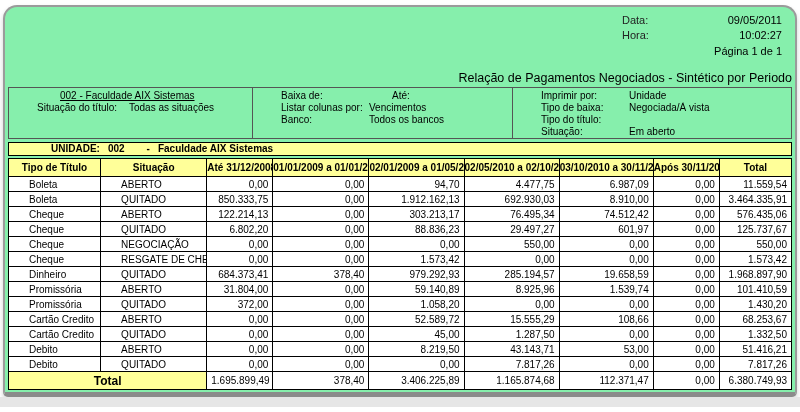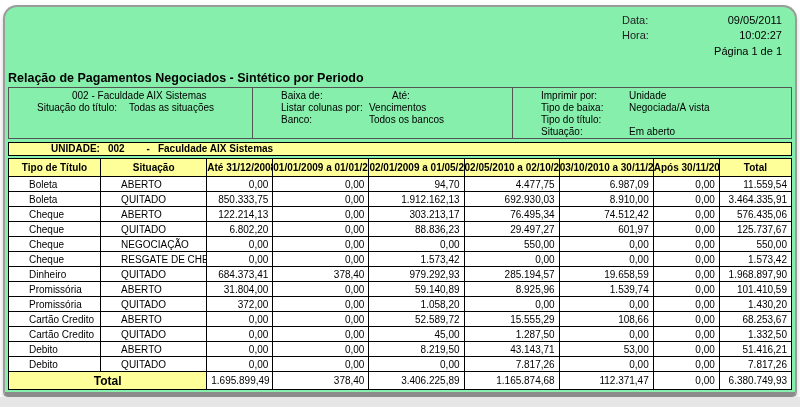--- a/index.html
+++ b/index.html
@@ -13,35 +13,35 @@
   }
   .bottom-strip { height:10px; background:#e6e6e6; margin-top:0; }
 
   
   .header-area { position:relative; height:80px; }
   .meta-block { position:absolute; top:6px; right:10px; width:160px; font-size:11px; }
   .meta-row { display:flex; justify-content:space-between; line-height:15px; }
   .meta-row .lbl { color:#222; }
   .meta-row .val { text-align:right; }
   .meta-page { text-align:right; line-height:16px; font-size:11px; }
-  .report-title { position:absolute; left:0; right:0; bottom:2px; text-align:left;
-    font-size:12.5px; font-weight:bold; }
+  .report-title { position:absolute; left:0; right:0; bottom:2px; text-align:right;
+    font-size:12.5px; font-weight:normal; }
 
   
   .filter-box { display:flex; border:1px solid #555; height:52px; font-size:10px; }
   .filter-col { padding:2px 3px; line-height:12px; }
   .fc-left  { width:243px; }
   .fc-mid   { width:260px; border-left:1px solid #555; }
   .fc-right { flex:1; border-left:1px solid #555; }
   .frow { display:flex; white-space:nowrap;padding-left:25px; }
   .flabel { flex:none; }
   .fc-left  .flabel { width:92px; }
   .fc-mid   .flabel { width:88px; }
   .fc-right .flabel { width:88px; }
-  .unit-line { margin-left:60px; }
+  .unit-line { margin-left:48px;text-decoration:underline; }
   .ate-offset { margin-left:23px; }
   .fval { overflow:hidden; }
 
   
   .unit-bar { margin-top:3px; border:1px solid #000; background:#ffff99;
     height:14px; line-height:12px; font-size:10px; font-weight:bold; padding-left:42px; }
   .unit-bar .code { margin-left:8px; }
   .unit-bar .dash { margin-left:22px; }
   .unit-bar .uname { margin-left:8px; }
 

